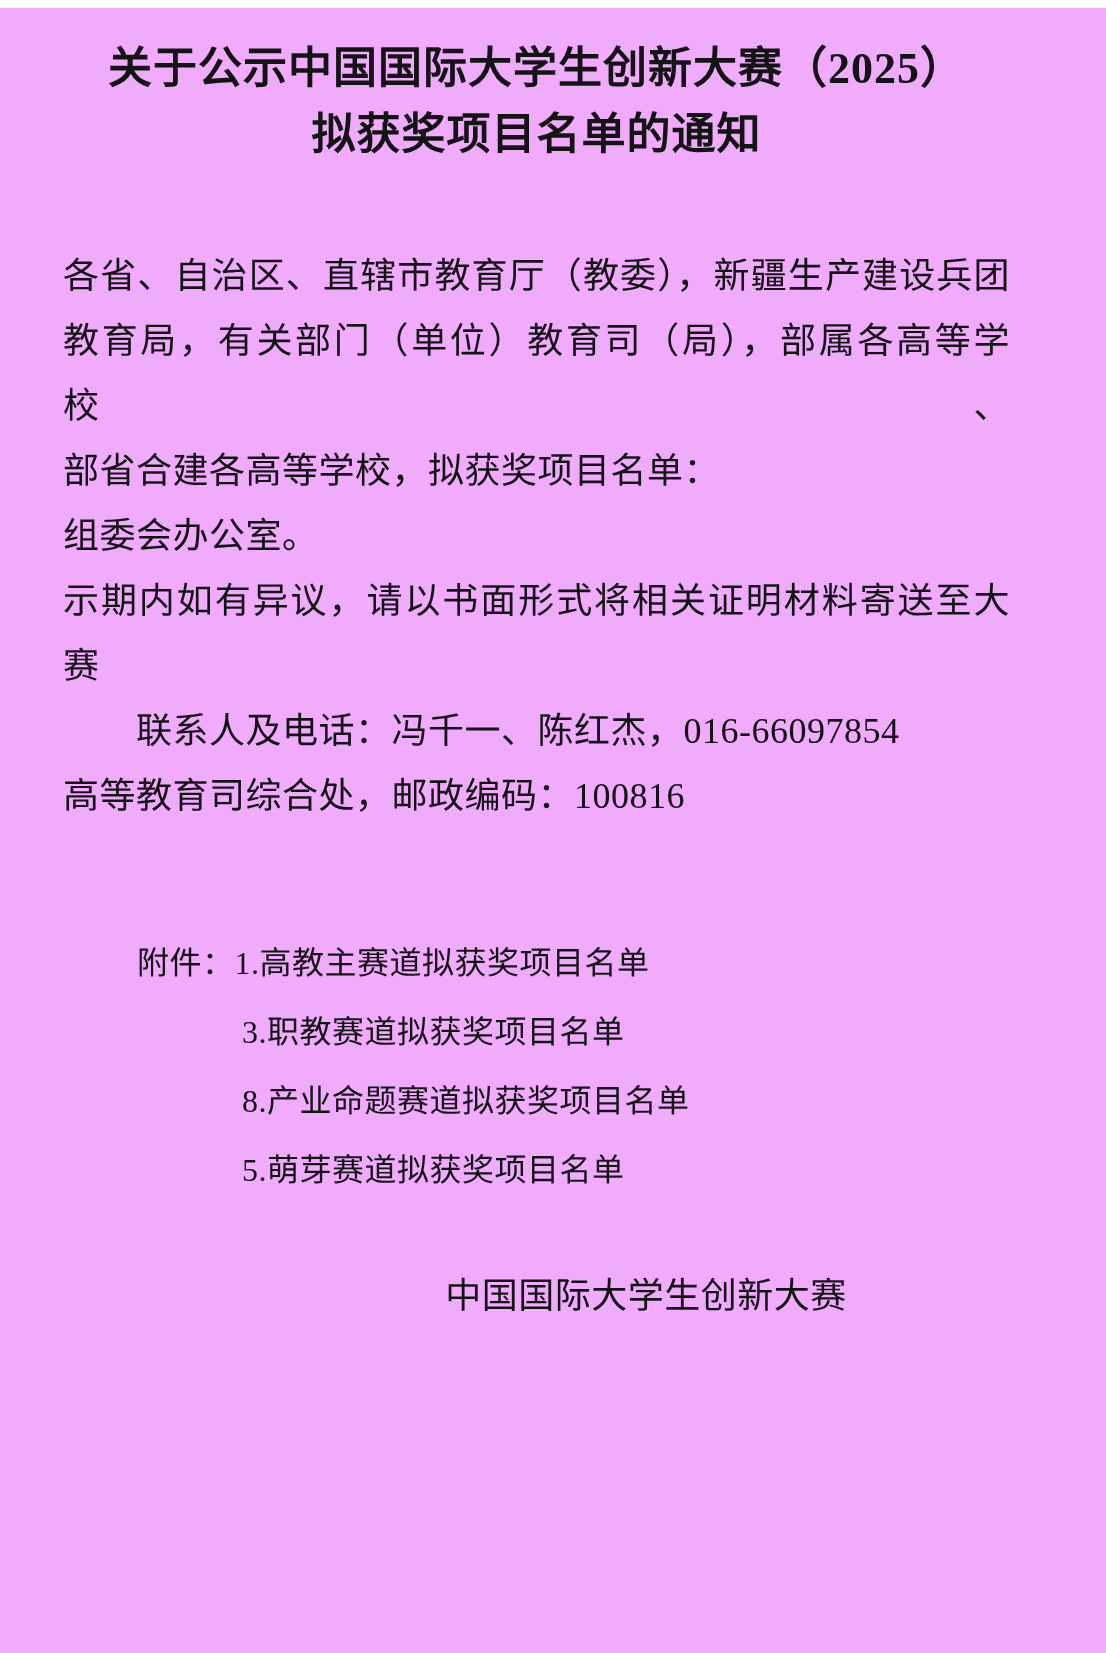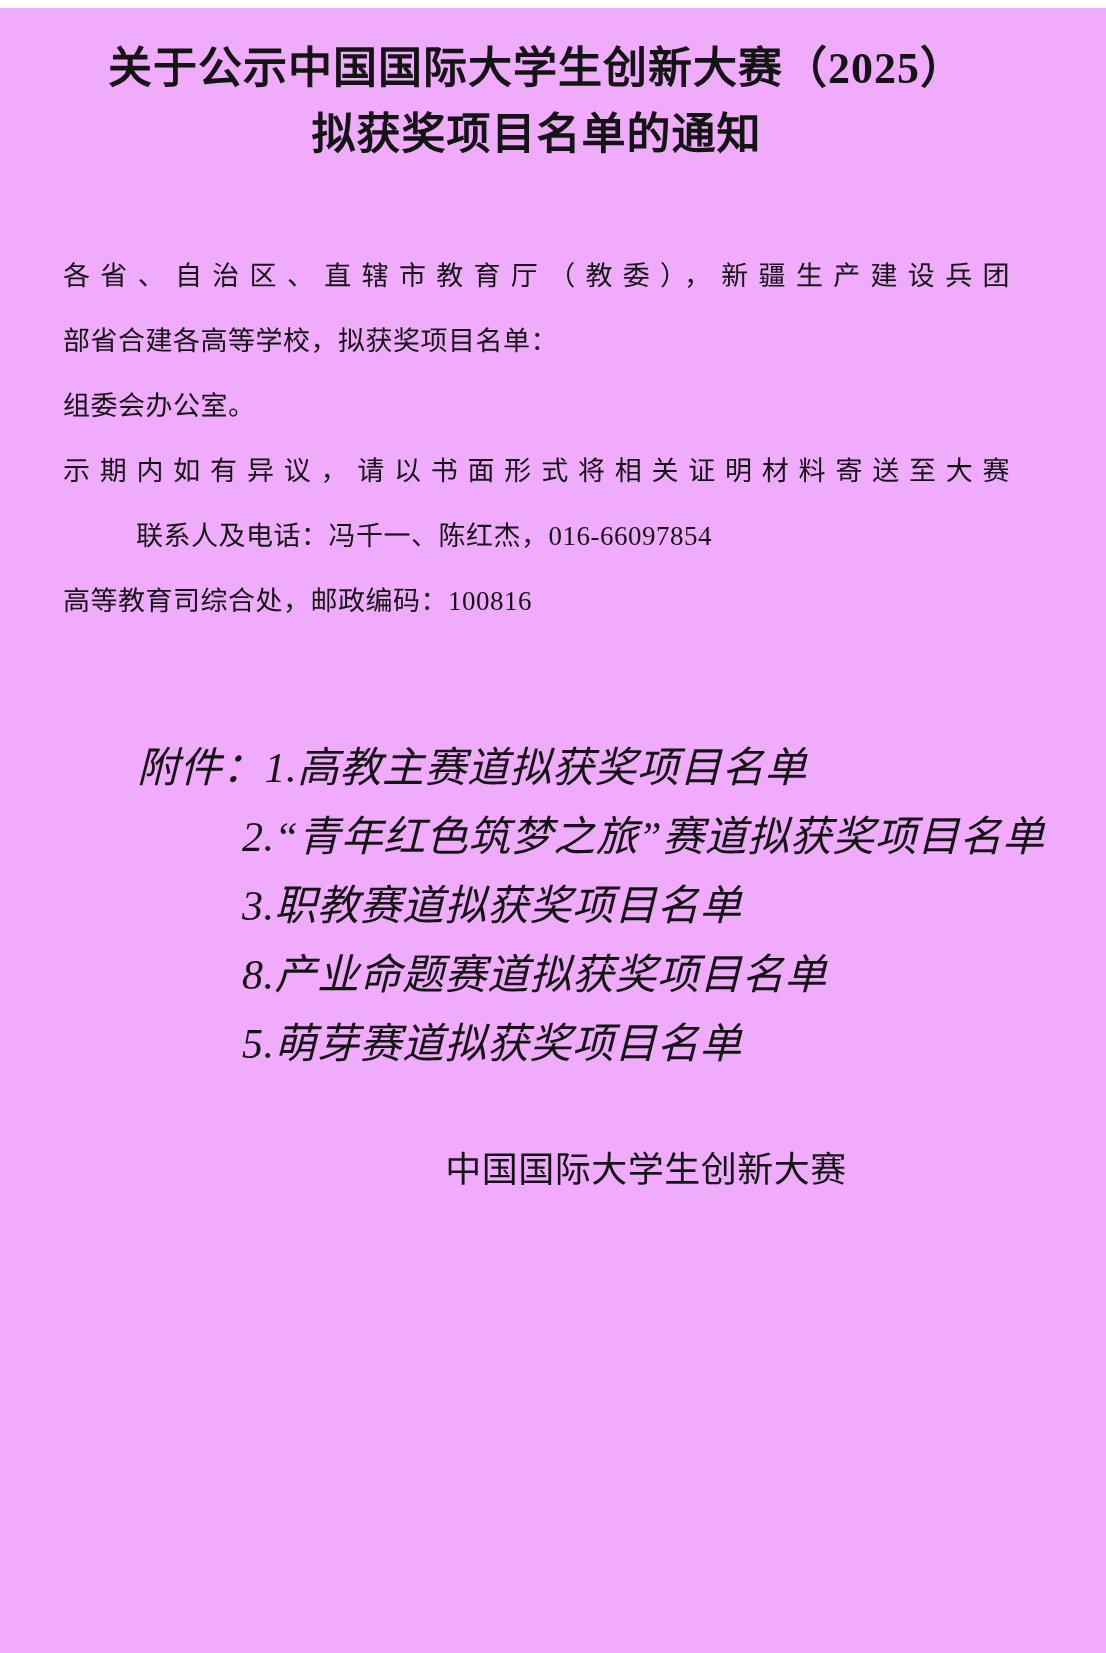--- a/index.html
+++ b/index.html
@@ -20,38 +20,37 @@
     font-size: 44px;
     font-weight: bold;
     line-height: 66px;
     text-align: center;
     letter-spacing: 1px;
   }
   .title-line { display: block; }
   
   .body-text {
     margin-top: 76px;
-    font-size: 27px;
+    font-size: 36px;
     line-height: 65px;
     letter-spacing: 0.5px;
   }
   .line { display: block; white-space: nowrap; }
   .line.fill {
     white-space: normal;
     text-align: justify;
     text-align-last: justify;
   }
   .line.indent { padding-left: 73px; }
   
   .attachments {
     margin-top: 100px;
-    font-size: 42px;
+    font-size: 32px;
     line-height: 69px;
     letter-spacing: 0.5px;
-    font-style: italic;
   }
   .att-first { display: block; padding-left: 74px; white-space: nowrap; }
   .att-label { display: inline; }
   .att-item { display: block; padding-left: 179px; white-space: nowrap; }
   
   .signature {
     margin-top: 57px;
     font-size: 36px;
     line-height: 68px;
     letter-spacing: 0.5px;
@@ -69,41 +68,41 @@
 
   <h1 class="title">
     <span class="title-line">关于公示中国国际大学生创新大赛（2025）</span>
     <span class="title-line">拟获奖项目名单的通知</span>
   </h1>
 
   <div class="body-text">
 
     <div class="para">
       <span class="line fill">各省、自治区、直辖市教育厅（教委），新疆生产建设兵团</span>
+      <span class="line fill">教育局，有关部门（单位）教育司（局），部属各高等学校、</span>
       <span class="line">部省合建各高等学校，拟获奖项目名单：</span>
     </div>
 
     <div class="para">
       <span class="line">组委会办公室。</span>
       <span class="line fill">示期内如有异议，请以书面形式将相关证明材料寄送至大赛</span>
     </div>
 
     <div class="para">
       <span class="line indent">联系人及电话：冯千一、陈红杰，016-66097854</span>
     </div>
 
     <div class="para">
       <span class="line">高等教育司综合处，邮政编码：100816</span>
     </div>
 
   </div>
 
   <div class="attachments">
     <span class="att-first"><span class="att-label">附件：</span><span class="att-item-inline">1.高教主赛道拟获奖项目名单</span></span>
-    <span class="att-item">2.“青年红色筑梦之旅”赛道拟获奖项目名单</span>
     <span class="att-item">3.职教赛道拟获奖项目名单</span>
     <span class="att-item">8.产业命题赛道拟获奖项目名单</span>
     <span class="att-item">5.萌芽赛道拟获奖项目名单</span>
   </div>
 
   <div class="signature">
     <span class="sig-line">中国国际大学生创新大赛</span>
 
   </div>
 

